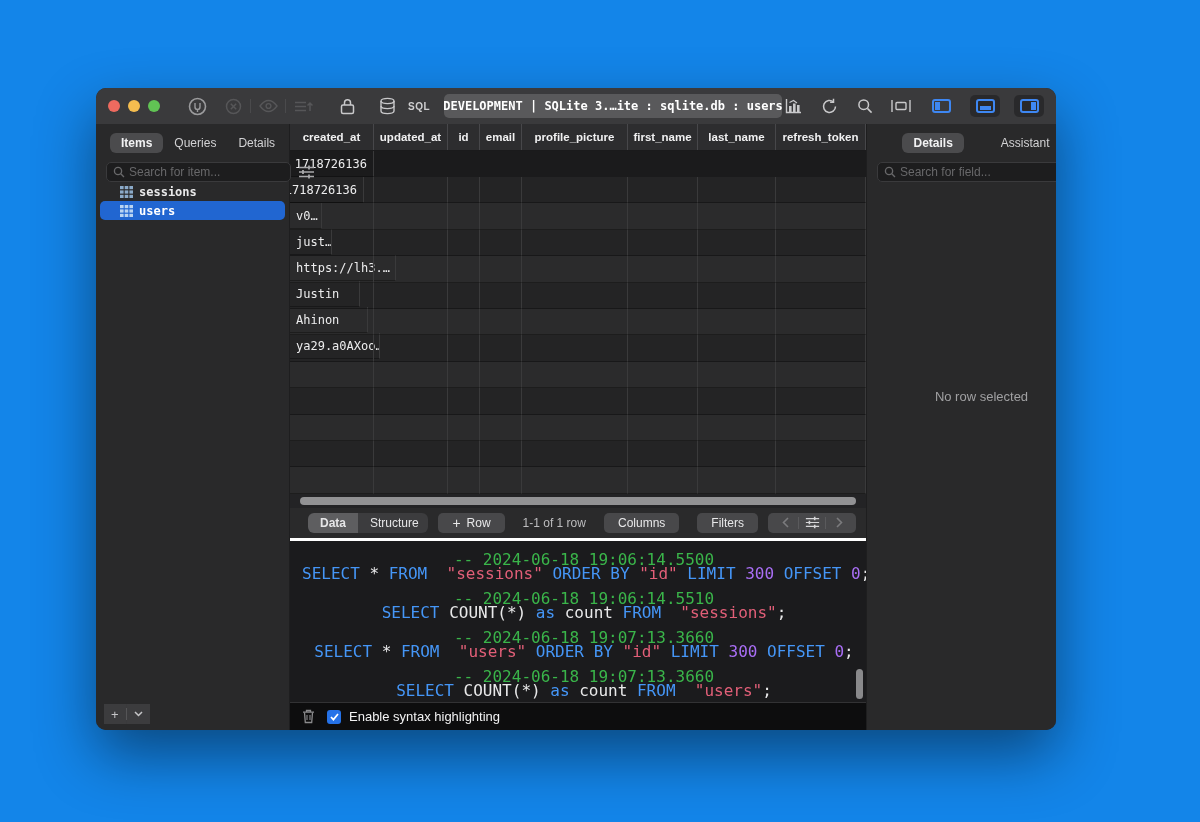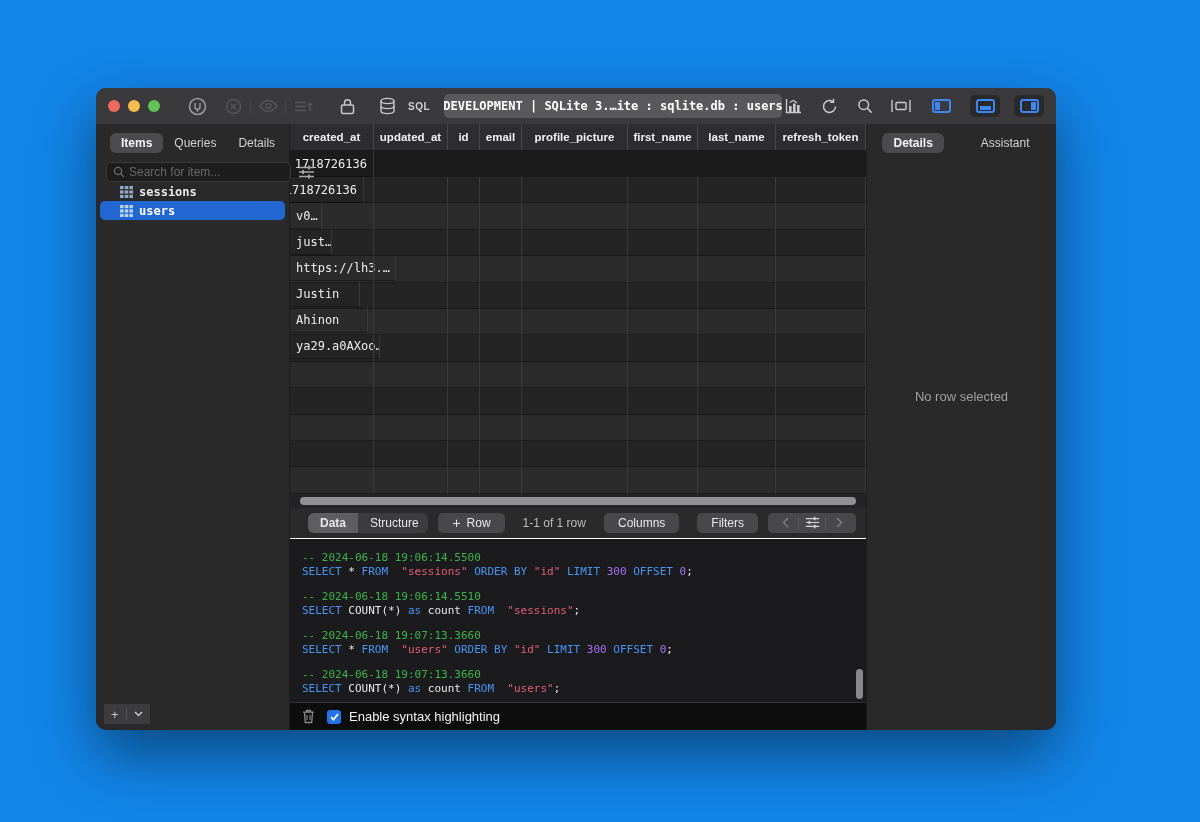--- a/index.html
+++ b/index.html
@@ -89,21 +89,21 @@
   .seg { height:20px; display:flex; align-items:center; padding:0 12px; font-size:12px; color:#e6e6e7; background:#3c3c3e; }
   .seg.active { background:#5e5e60; font-weight:bold; }
   .btn { height:20px; background:#48484a; border-radius:5px; color:#e8e8e9; font-size:12px; display:flex; align-items:center; padding:0 14px; gap:6px; white-space:nowrap; }
   .row-count { font-size:12px; color:#bdbdbf; margin:0 8px; white-space:nowrap; }
   .nav-group { margin-left:auto; height:20px; background:#48484a; border-radius:5px; display:flex; align-items:center; padding:0 4px; }
   .nav-group .nav { width:26px; display:flex; align-items:center; justify-content:center; color:#7b7b7d; }
   .nav-group .nav.mid { color:#d6d6d8; }
   .nav-group .vsep { width:1px; height:12px; background:#5a5a5c; }
 
   
-  .sql-area { flex:1; background:#1b1b1d; border-top:1px solid #ffffff; padding:12px 0 0 12px; font-family:"DejaVu Sans Mono",monospace; font-size:11px; line-height:14px; overflow:hidden; position:relative; min-height:0; }
+  .sql-area { flex:1; background:#1b1b1d; border-top:3px solid #ffffff; padding:12px 0 0 12px; font-family:"DejaVu Sans Mono",monospace; font-size:16px; line-height:14px; overflow:hidden; position:relative; min-height:0;text-align:center; }
   .sql-entry { margin-bottom:11px; white-space:pre; }
   .c-com { color:#3ab54a; }
   .c-kw  { color:#4596f7; }
   .c-str { color:#e25f78; }
   .c-num { color:#a96ef5; }
   .c-pl  { color:#e9e9ea; }
   .vscroll-thumb { position:absolute; right:3px; bottom:3px; width:7px; height:30px; border-radius:3.5px; background:#89898b; }
 
   
   .status-bar { height:28px; flex:none; background:#0d0d0e; border-top:1px solid #323234; display:flex; align-items:center; padding:0 12px; gap:12px; }
@@ -495,17 +495,34 @@
           <span class="status-label">Enable syntax highlighting</span>
         </label>
       </div>
     </div>
 
     <div class="rightpanel">
       <div class="tabs-row centered" id="details-tabs">
           <div class="tab active">Details</div>
           <div class="tab">Assistant</div>
         </div>
+      <div class="search-row">
+        <div class="search-box">
+          <span>
+            <svg width="12" height="12" viewBox="0 0 16 16">
+                <circle cx="6.7" cy="6.7" r="4.8" fill="none" stroke="currentColor" stroke-width="1.8"></circle>
+                <path d="M10.4 10.4L14.6 14.6" stroke="currentColor" stroke-width="1.8"></path>
+              </svg>
+          </span>
+          <input type="text" placeholder="Search for field..." style="">
+        </div>
+        <span class="sliders-icon">
+          <svg width="17" height="14" viewBox="0 0 17 14">
+              <path d="M1 2.5h15M1 7h15M1 11.5h15" stroke="currentColor" stroke-width="1.4"></path>
+              <path d="M11 0.5v4M5 5v4M11 9.5v4" stroke="currentColor" stroke-width="1.8"></path>
+            </svg>
+        </span>
+      </div>
       <div class="empty-msg">No row selected</div>
     </div>
 
   </div>
 </div>
 
 </body></html>

